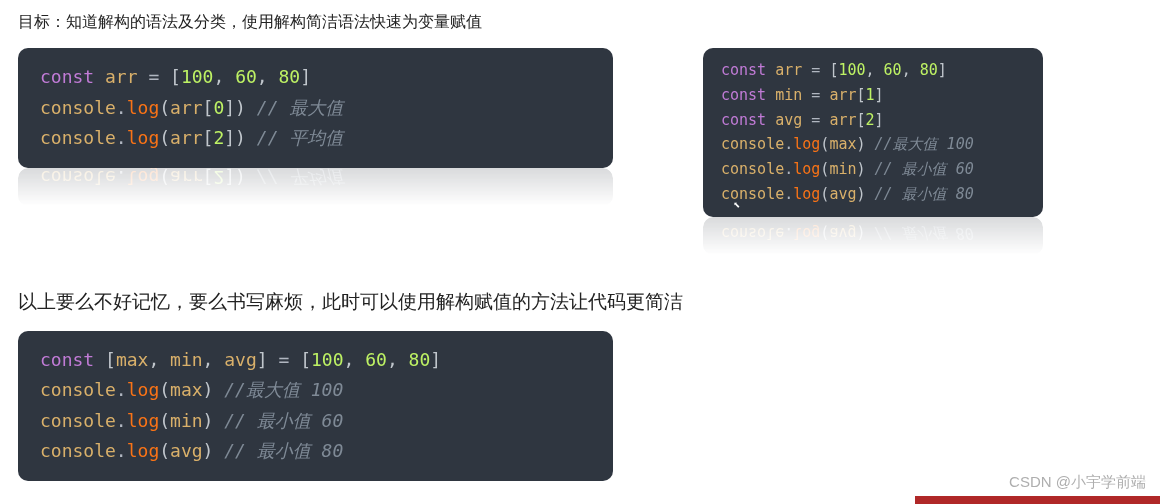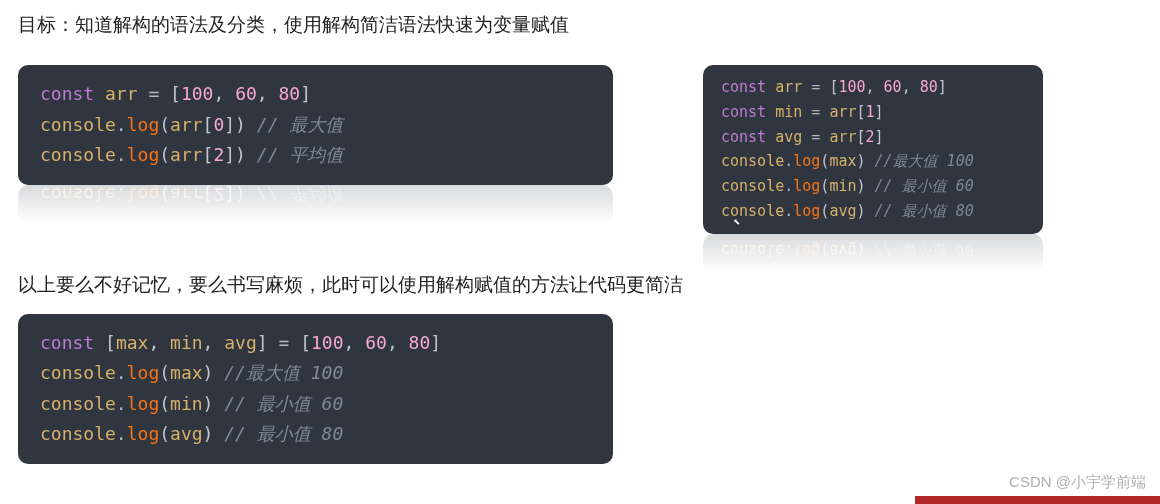--- a/index.html
+++ b/index.html
@@ -8,22 +8,22 @@
       height: 504px;
       background: #fff;
       font-family: "Microsoft YaHei", "PingFang SC", sans-serif;
       font-size: 18px;
       color: #333;
       position: relative;
       padding: 12px 18px;
       overflow: hidden;
     }
     .heading {
-      font-size: 19px;
-      margin-bottom: 27px;
+      font-size: 16px;
+      margin-bottom: 15px;
       color: #222;
     }
     .columns {
       display: flex;
       gap: 60px;
       align-items: flex-start;
     }
     .left-col { width: 595px; }
     .right-col { width: 340px; margin-left: 30px; }
     .code-block {
@@ -44,25 +44,26 @@
       -webkit-mask: linear-gradient(to top, rgba(0,0,0,1), rgba(0,0,0,0));
       pointer-events: none;
       height: 38px;
       overflow: hidden;
       border-radius: 0 0 10px 10px;
     }
     .reflection .code-block { border-radius: 10px; }
     .kw { color: #c17bd6; }
     .var { color: #d9b06a; margin-top: 40px; }
     .op { color: #b0b6c0; }
-    .num { color: #f9a8d4; }
+    .num { color: #bef264; }
     .fn { color: #f97316; }
     .paren { color: #c0c6cc; }
     .comment { color: #7f8a96; font-style: italic; }
     .paragraph {
+      margin-top: 34px;
       margin-bottom: 16px;
       font-size: 19px;
       color: #222;
     }
     .watermark {
       position: absolute;
       right: 14px;
       bottom: 12px;
       font-size: 15px;
       color: rgba(140,140,140,0.7);

